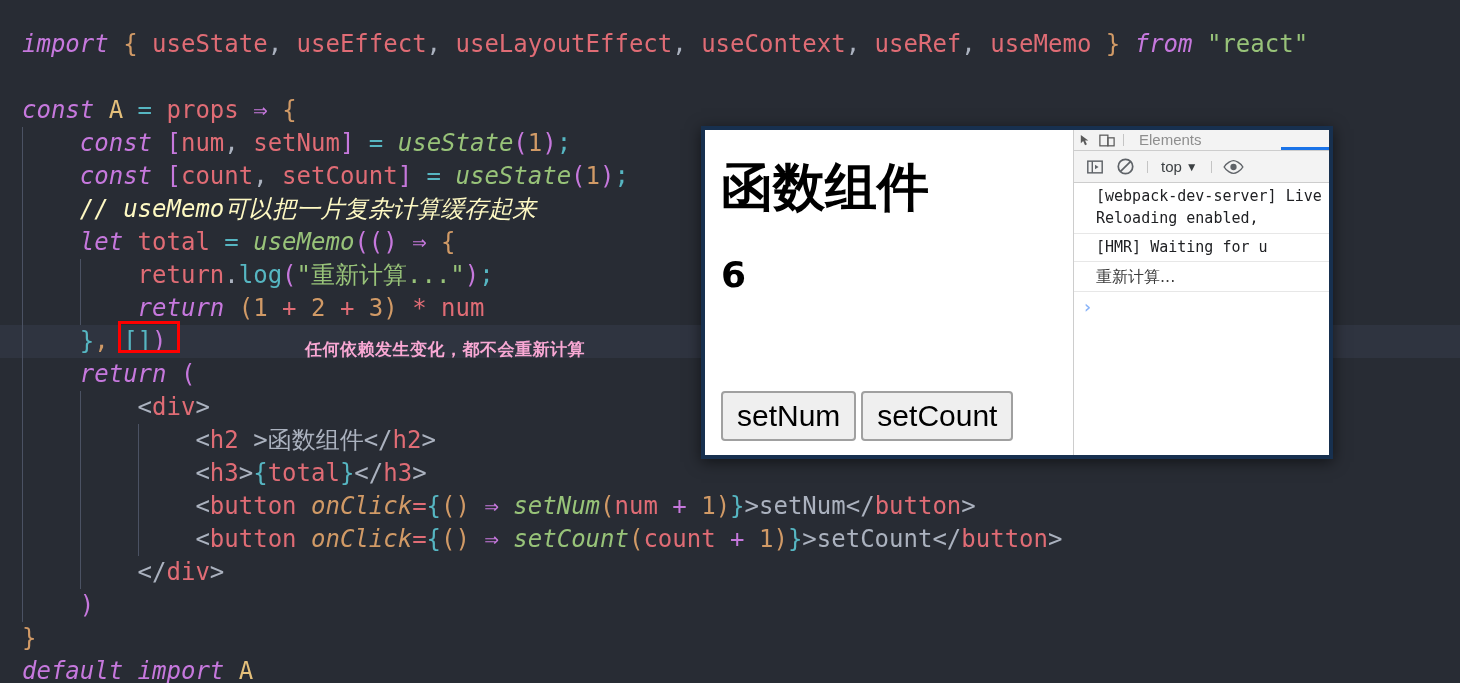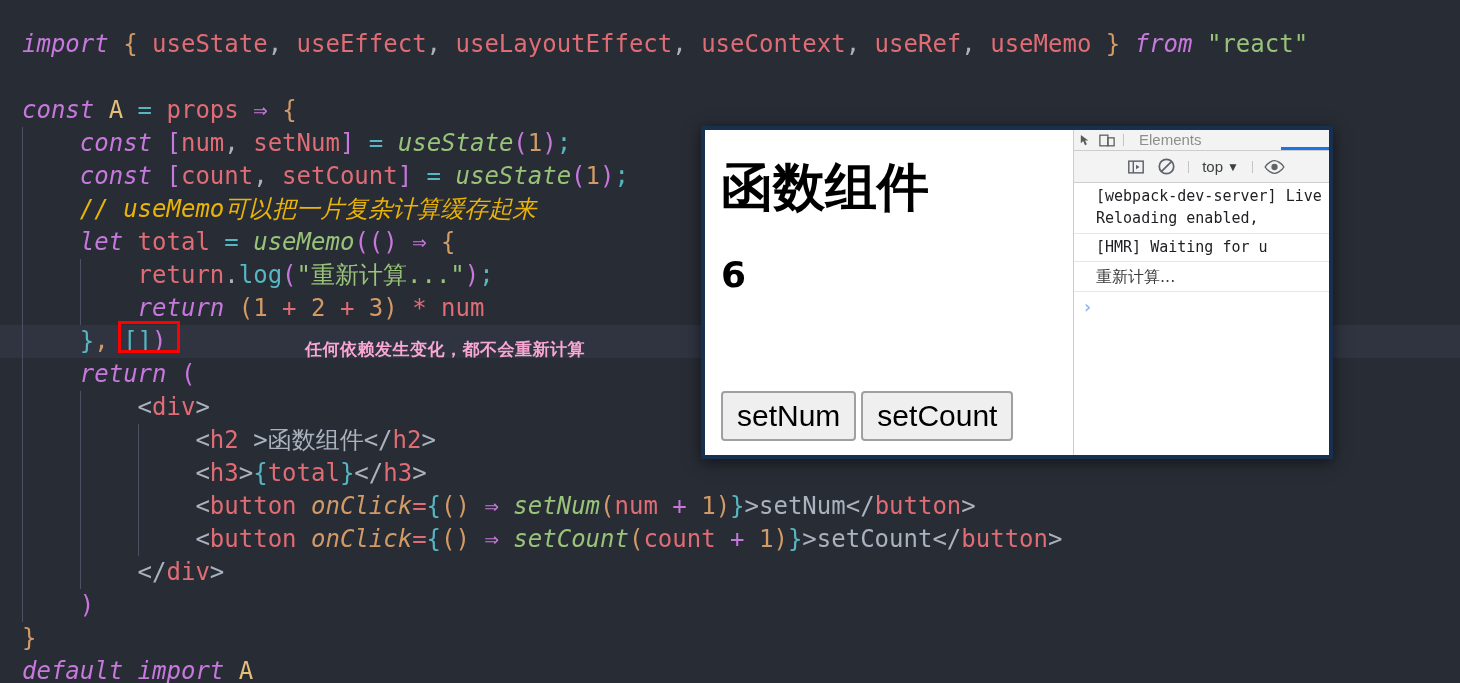--- a/index.html
+++ b/index.html
@@ -61,21 +61,21 @@
 
   
   .kw       { color: #c678dd; font-style: italic; }   
   .fn       { color: #e06c75; }                        
   .func     { color: #98c379; font-style: italic; }    
   .str      { color: #98c379; }                        
   .num      { color: #d19a66; }                        
   .brace    { color: #d19a66; }                        
   .cyan     { color: #56b6c2; }                        
   .punct    { color: #abb2bf; }
-  .comment  { color: #eab308; font-style: italic; }    
+  .comment  { color: #fef9c3; font-style: italic; }    
   .arrow    { color: #c678dd; }
   .tagname  { color: #e06c75; margin-top: 10px; }
   .tagbr    { color: #abb2bf; }
   .attr     { color: #d19a66; font-style: italic; }
   .varname  { color: #e5c07b; }
   .plain    { color: #abb2bf; }
   .purple   { color: #c678dd; }
 
   
   .redbox {
@@ -212,21 +212,20 @@
   }
   #devtools-toolbar {
     height: 31px;
     flex: 0 0 31px;
     background: #f3f3f3;
     border-bottom: 1px solid #cdcdcd;
     display: flex;
     align-items: center;
     padding-left: 8px;
     gap: 4px;
-    justify-content: center;
   }
   .tb-icon {
     width: 26px;
     height: 26px;
     display: flex;
     align-items: center;
     justify-content: center;
     color: #5f6368;
     cursor: pointer;
   }

